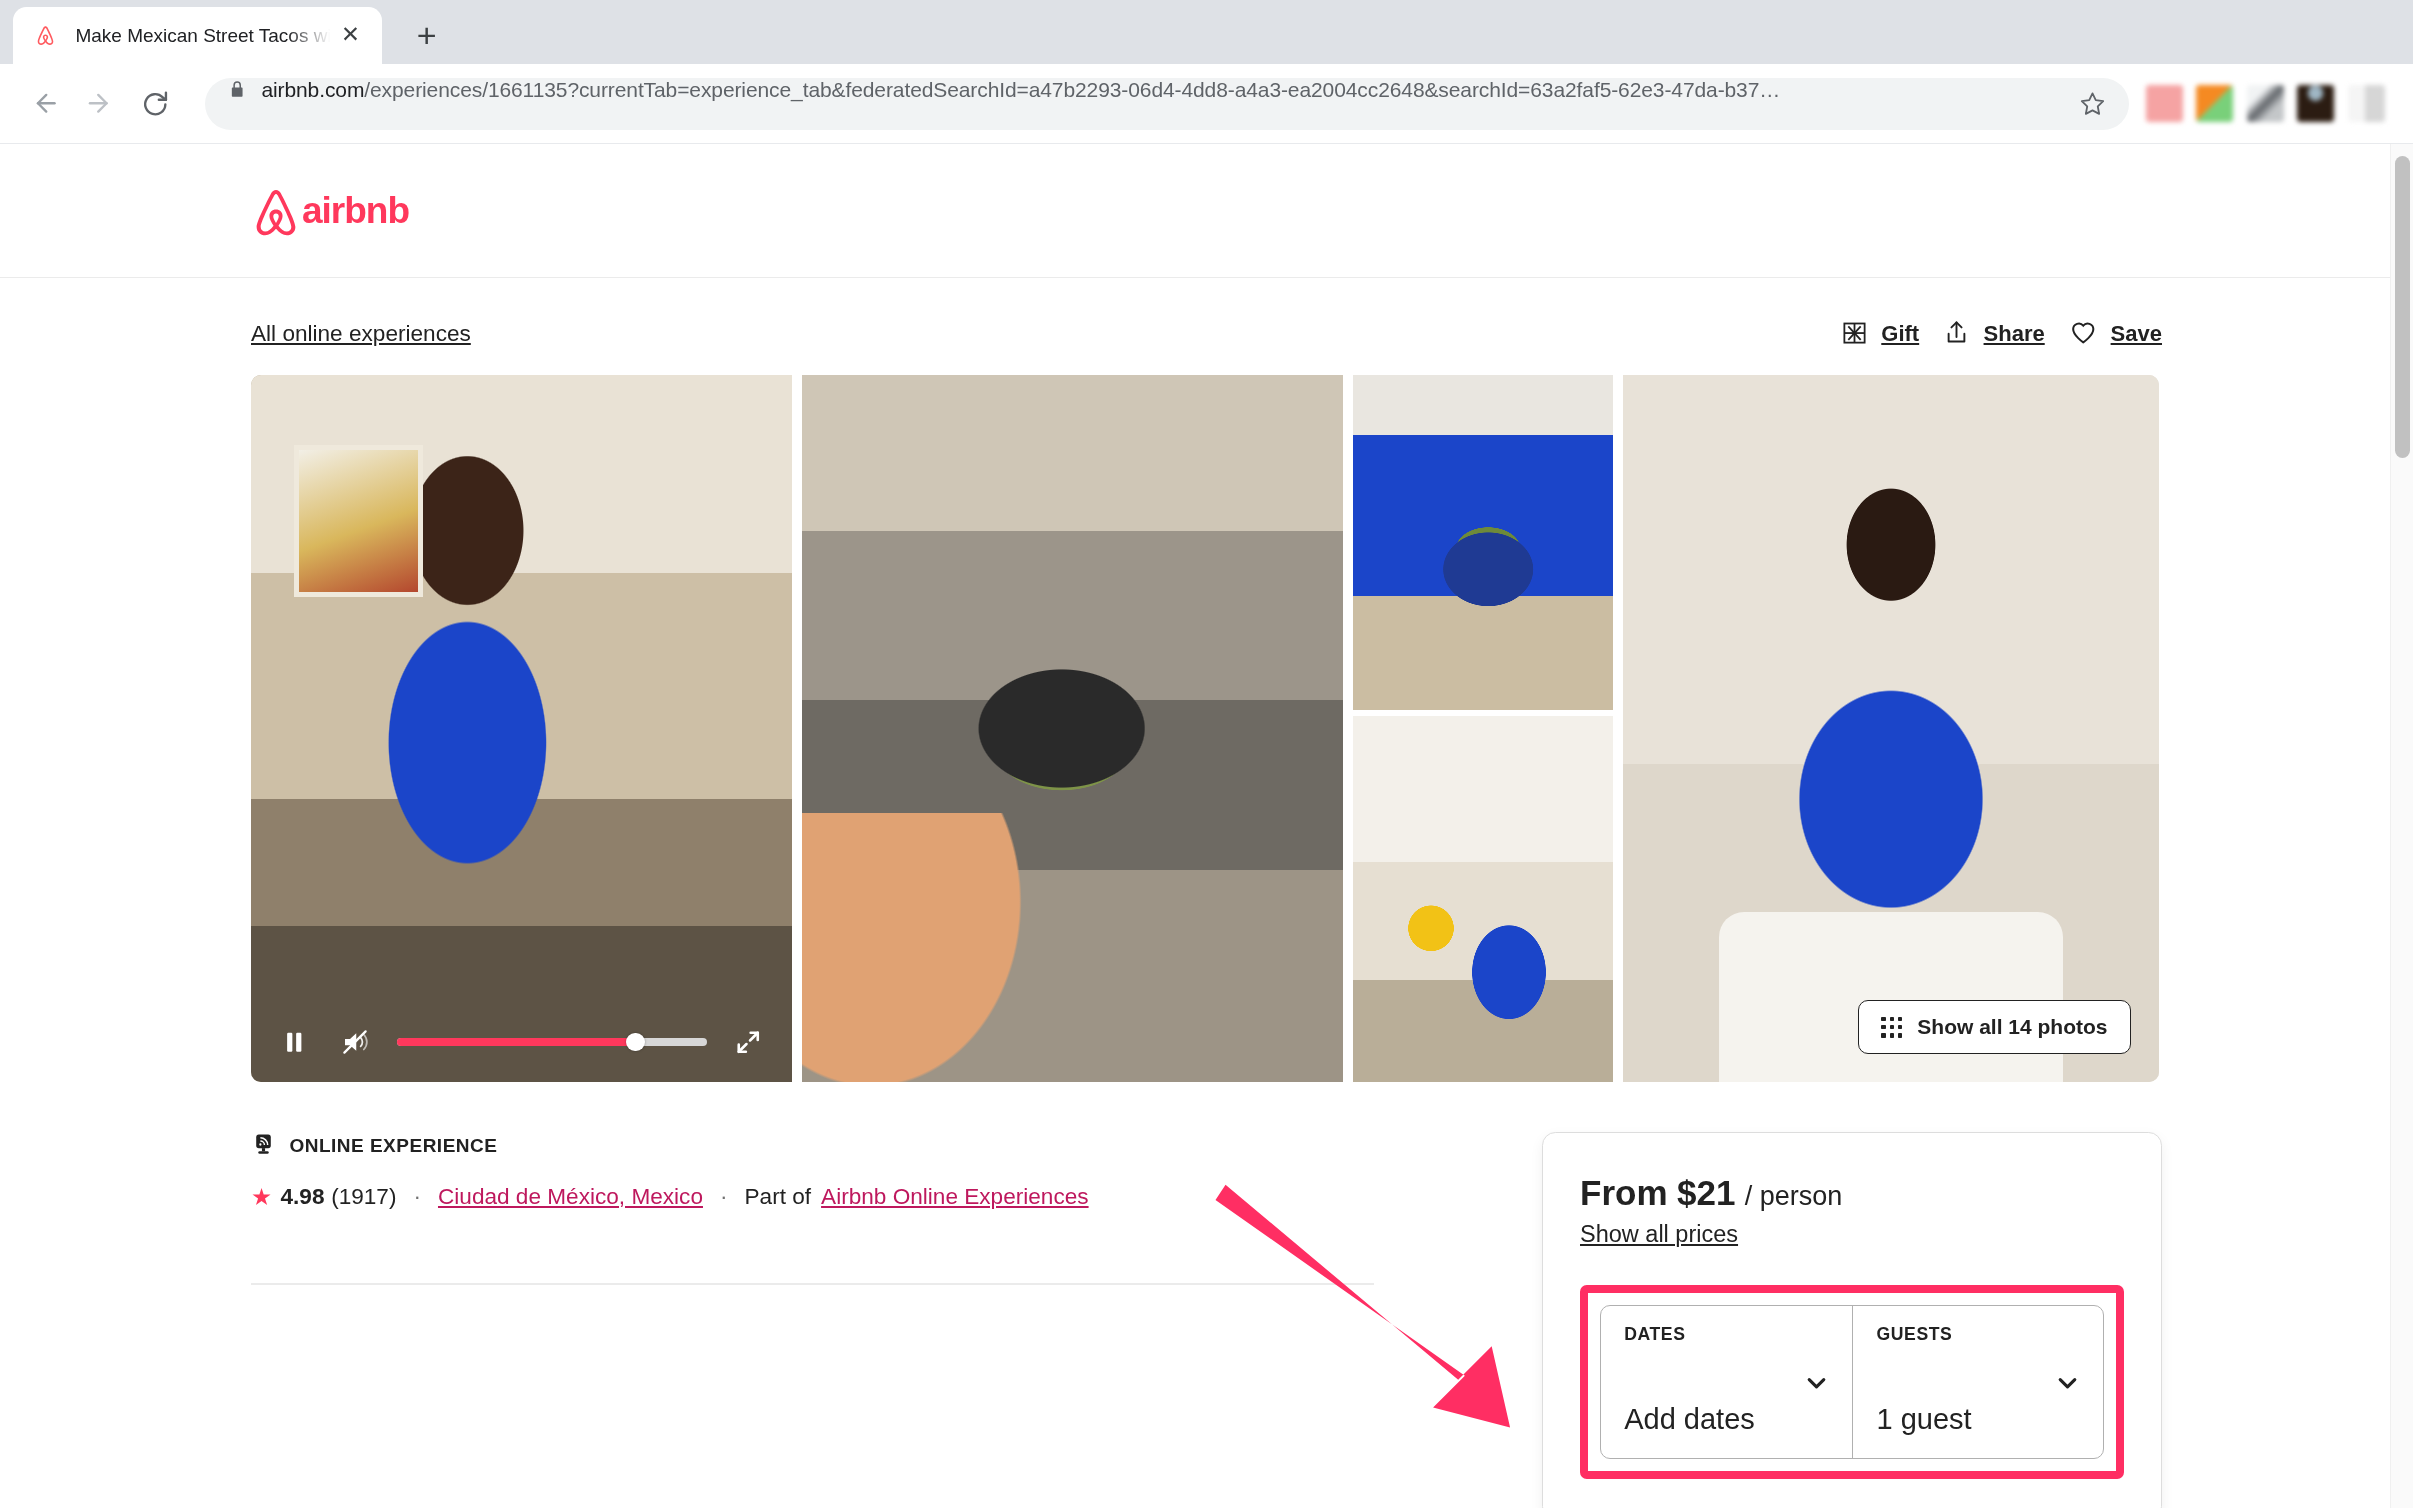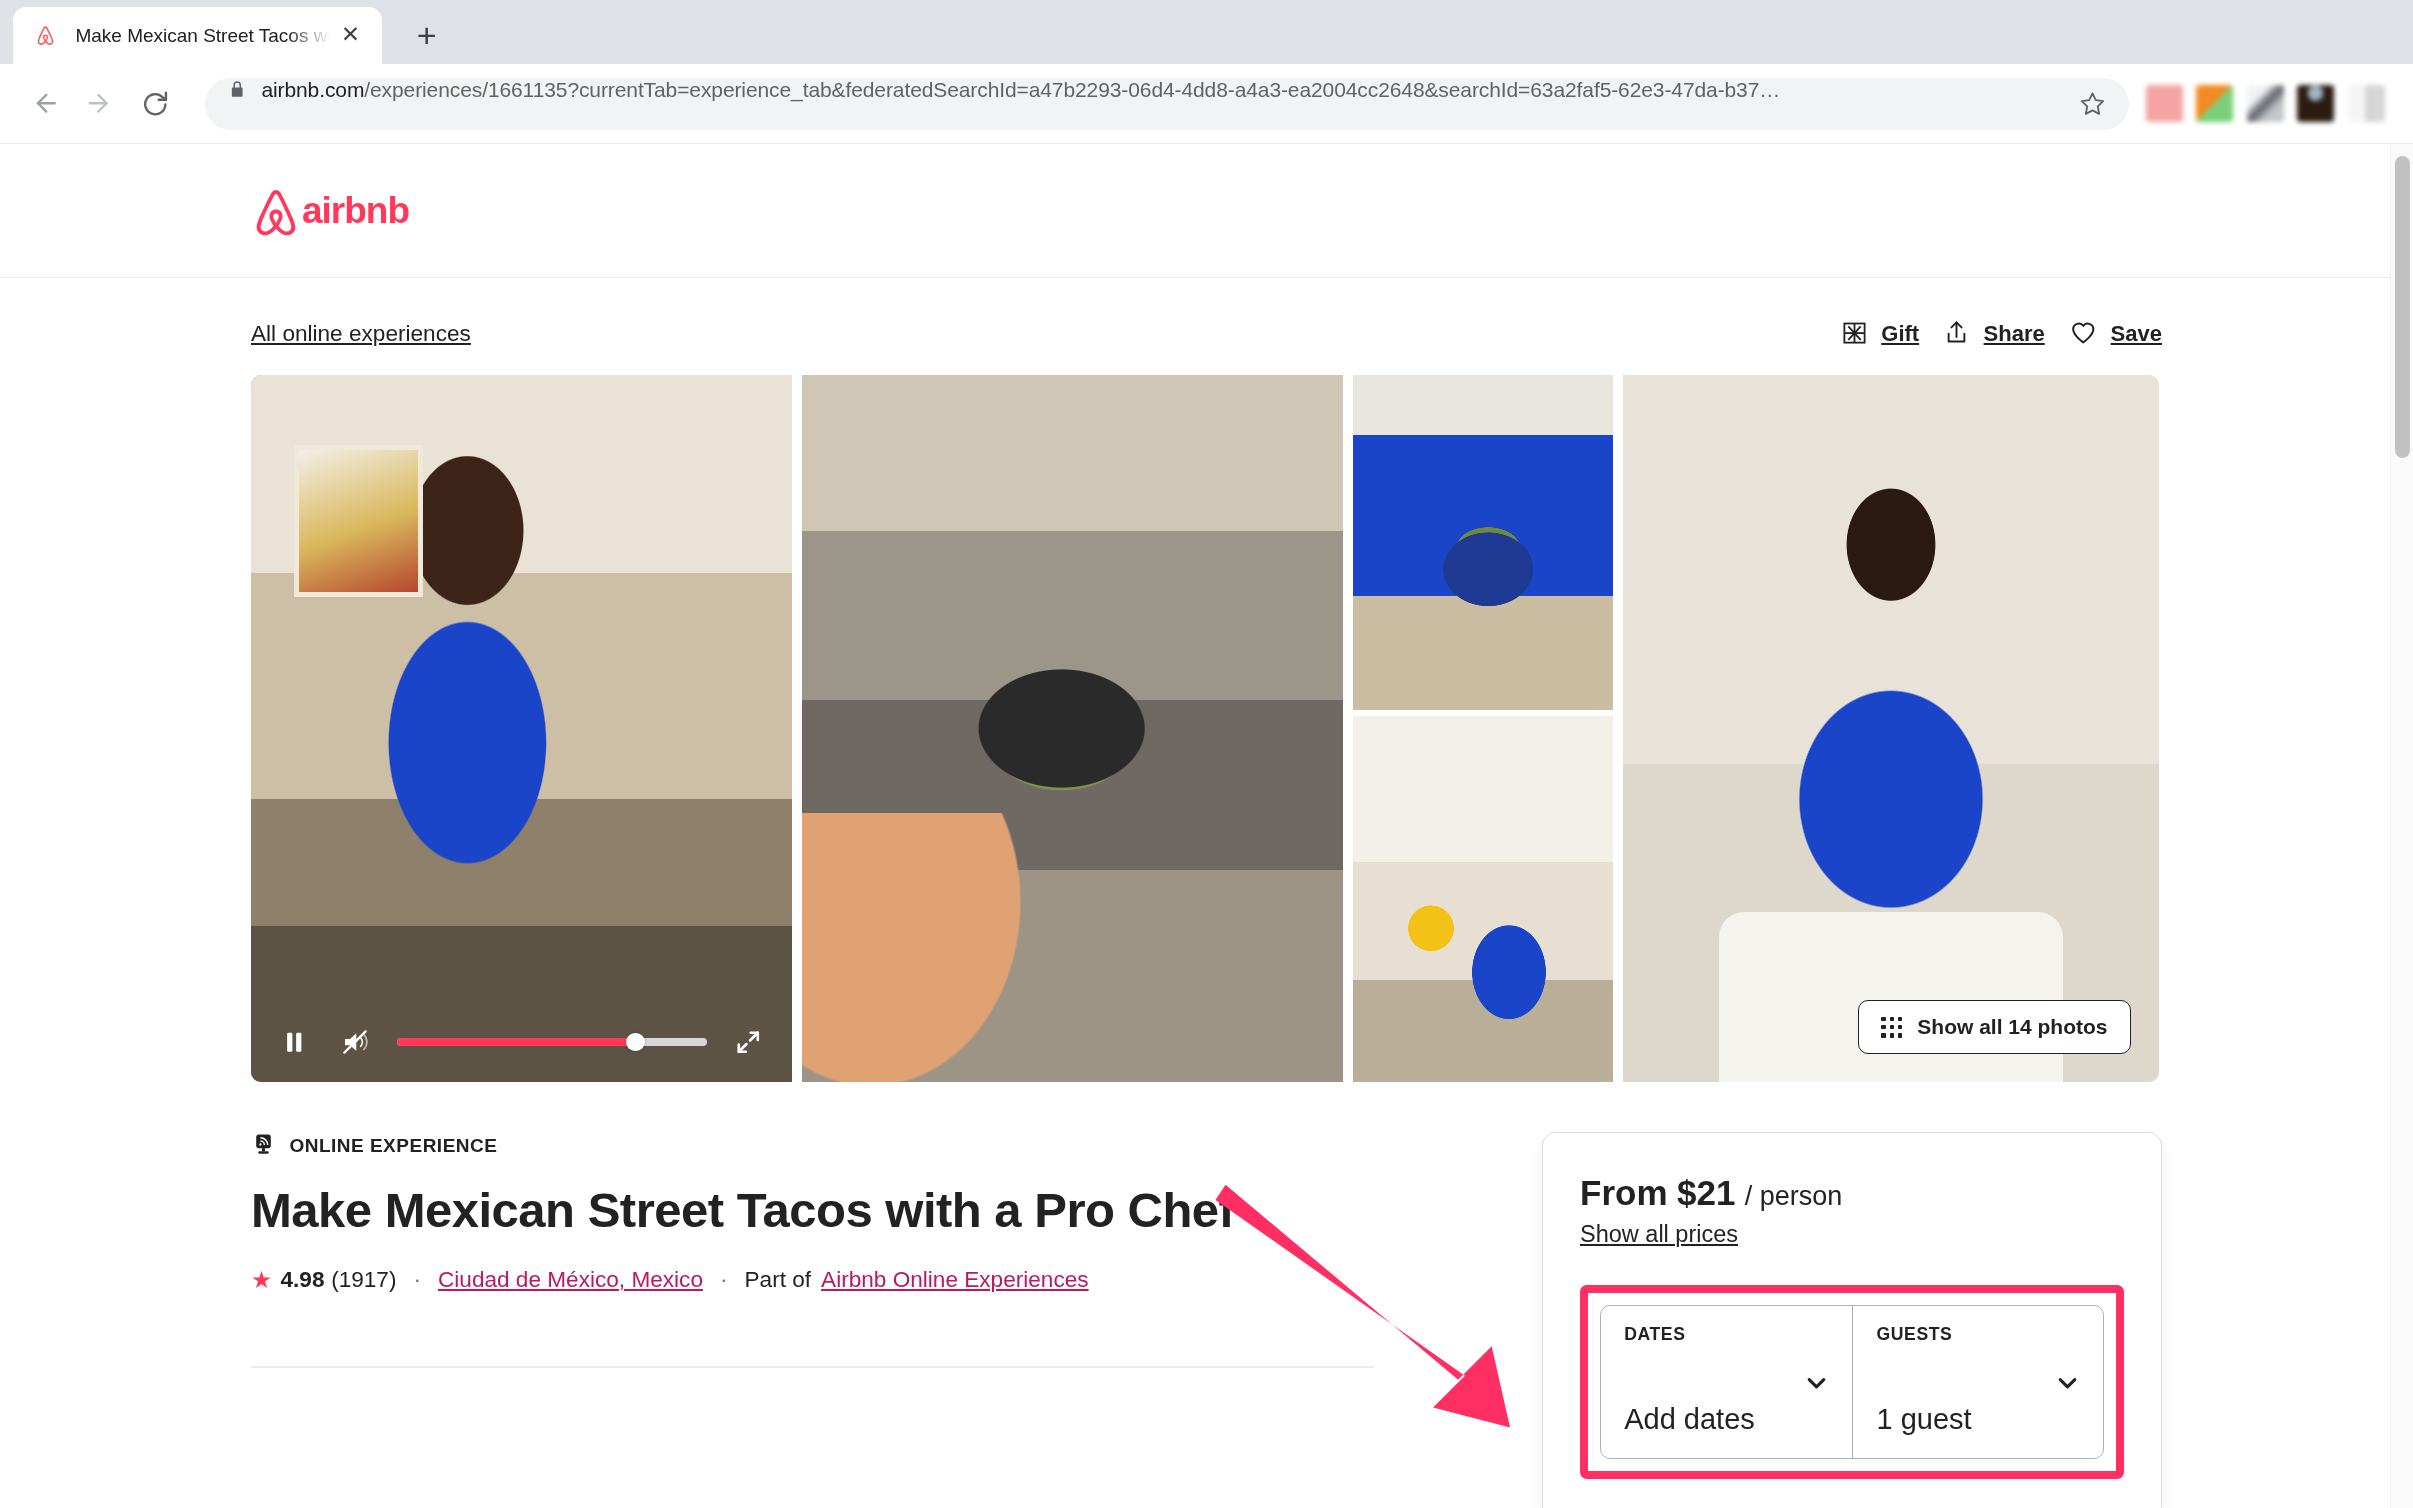--- a/index.html
+++ b/index.html
@@ -489,21 +489,20 @@
               <g fill="#fff">
                 <circle cx="9" cy="12" r="1.1"></circle>
                 <path d="M9 9.3a3.2 3.2 0 0 1 3.2 3.2h1.4A4.6 4.6 0 0 0 9 7.9z"></path>
                 <path d="M9 6.2a6.3 6.3 0 0 1 6.3 6.3h1.4A7.7 7.7 0 0 0 9 4.8z"></path>
               </g>
             </svg>
           </span>
           <span class="badge-label">ONLINE EXPERIENCE</span>
         </div>
 
-        <h1 class="listing-title">Make Mexican Street Tacos with a Pro Chef</h1>
 
         <div class="meta-row">
           <span class="star">★</span>
           <span class="rating-val">4.98</span>
           <span class="rating-count">(1917)</span>
           <span class="dot-sep">·</span>
           <span class="meta-link">Ciudad de México, Mexico</span>
           <span class="dot-sep">·</span>
           <span class="meta-plain">Part of</span>
           <span class="meta-link" style="margin-left:10px">Airbnb Online Experiences</span>

